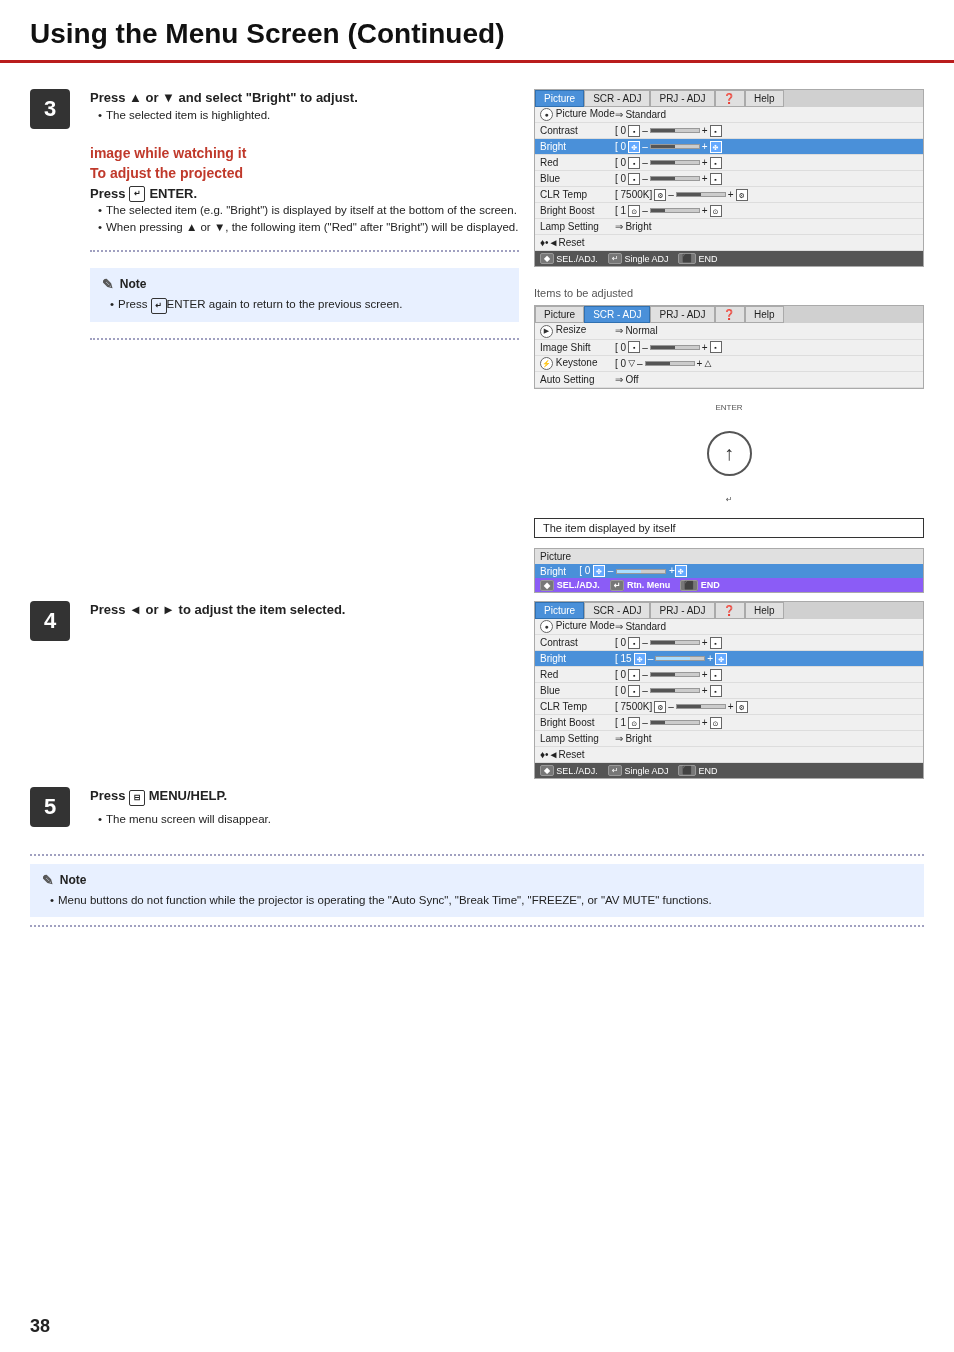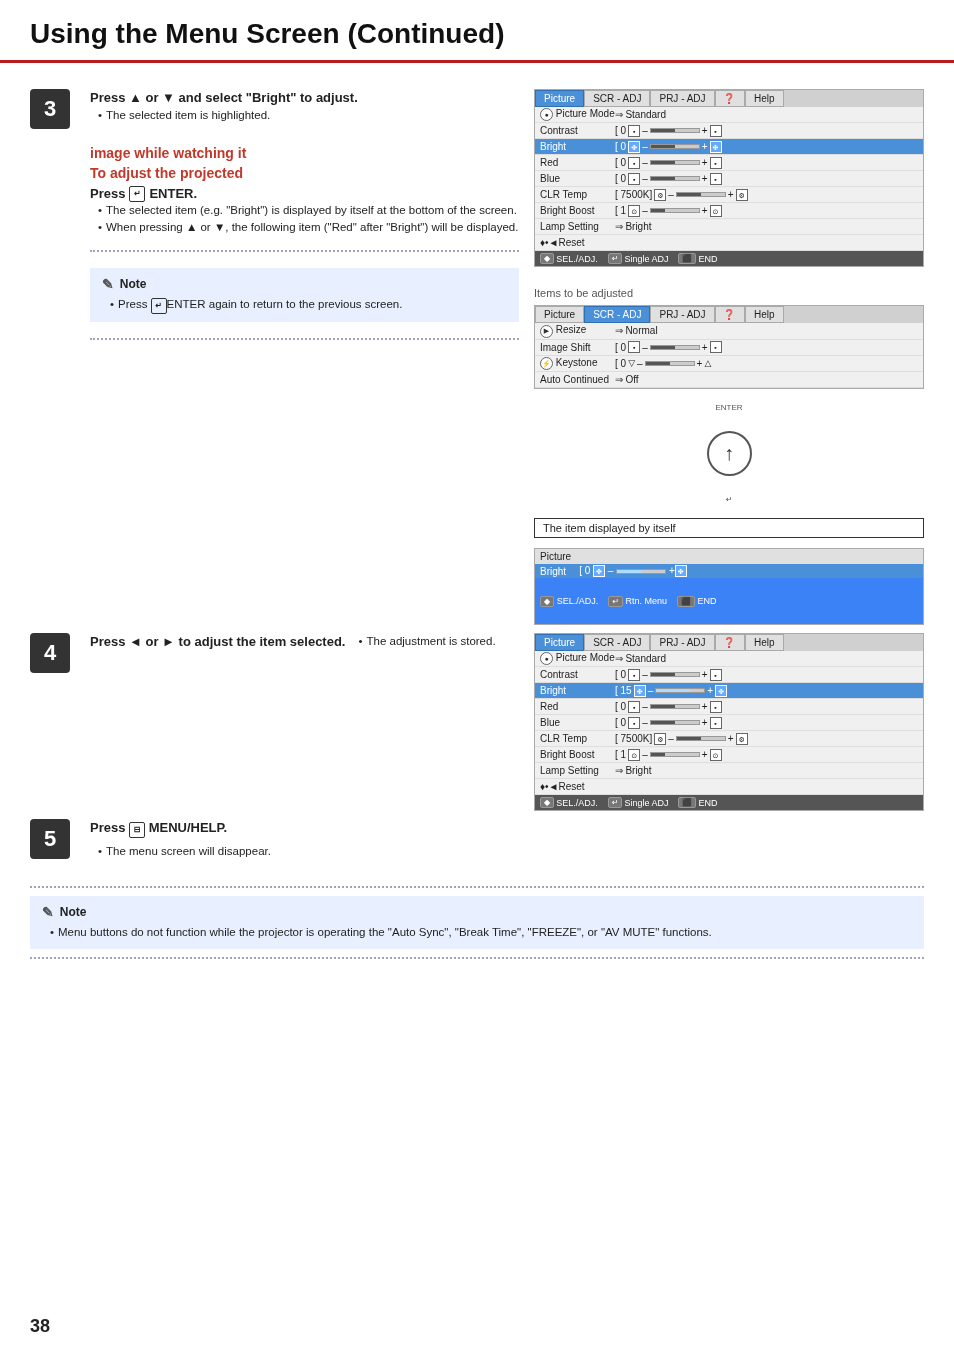--- a/index.html
+++ b/index.html
@@ -276,27 +276,28 @@
       background: #4a90d9;
       color: #fff;
       padding: 1px 5px;
       font-size: 10px;
       display: flex;
       align-items: center;
       gap: 3px;
     }
 
     .mini-footer {
-      background: #3b82f6;
+      background: #8b5cf6;
       color: #fff;
       display: flex;
       align-items: center;
-      padding: 18px 5px;
+      padding: 2px 5px;
       font-size: 9px;
       gap: 10px;
+      font-weight: bold;
     }
 
     
     .enter-visual {
       display: flex;
       justify-content: center;
       align-items: center;
       padding: 8px 0;
     }
 
@@ -575,21 +576,21 @@
                 <span class="menu-slider-fill" style="width:50%"></span>
               </span> +<span class="menu-icon-box">▪</span></span>
         </div>
         <div class="menu-row">
           <span class="menu-row-label"><span class="menu-row-icon">⚡</span> Keystone</span>
           <span class="menu-row-value">[ 0 <span style="font-size:9px;">▽</span> – <span class="menu-slider-track">
                 <span class="menu-slider-fill" style="width:50%"></span>
               </span> +<span style="font-size:9px;">△</span></span>
         </div>
         <div class="menu-row">
-          <span class="menu-row-label">Auto Continued</span>
+          <span class="menu-row-label">Auto Setting</span>
           <span class="menu-row-value"><span class="arrow-icon">⇒</span> Off</span>
         </div>
       </div>
 
       <div class="enter-visual">
         <div class="enter-button-visual">
           <div style="font-size:8px; color:#555; text-align:center; margin-bottom:2px;">ENTER</div>
           <div class="enter-circle">
             <span class="enter-arrow">↑</span>
           </div>
@@ -616,23 +617,20 @@
 
     </div>
   </div>
 
   <div class="step-4-block">
     <div class="step4-left">
       <div class="step-badge">4</div>
     </div>
     <div class="step4-center">
       <div class="step-instruction">Press ◄ or ► to adjust the item selected.</div>
-      <ul class="bullet-list">
-        <li>The adjustment is stored.</li>
-      </ul>
     </div>
     <div class="step4-right">
 
       <div class="menu-screen">
         <div class="menu-tabs">
           <div class="menu-tab active">Picture</div>
           <div class="menu-tab">SCR - ADJ</div>
           <div class="menu-tab">PRJ - ADJ</div>
           <div class="menu-tab">❓</div>
           <div class="menu-tab">Help</div>

